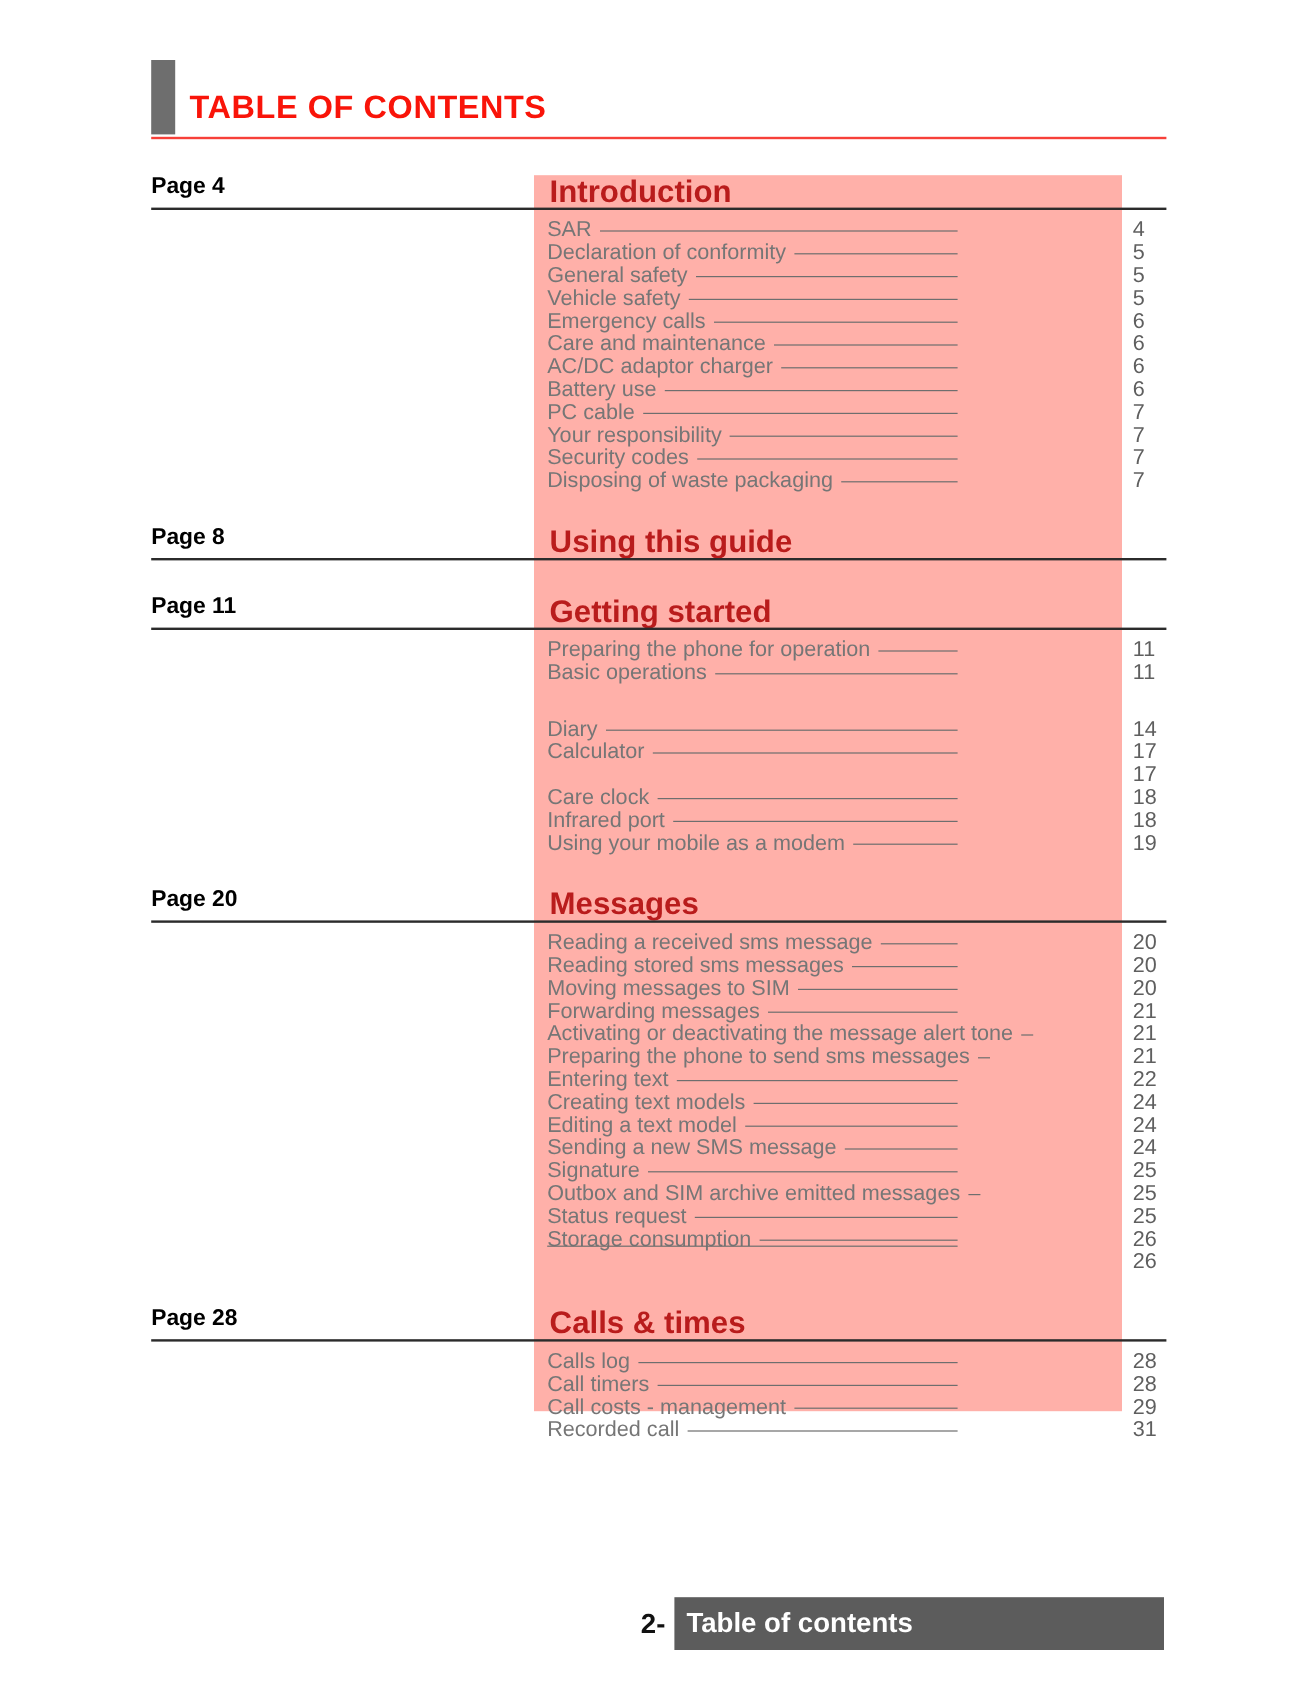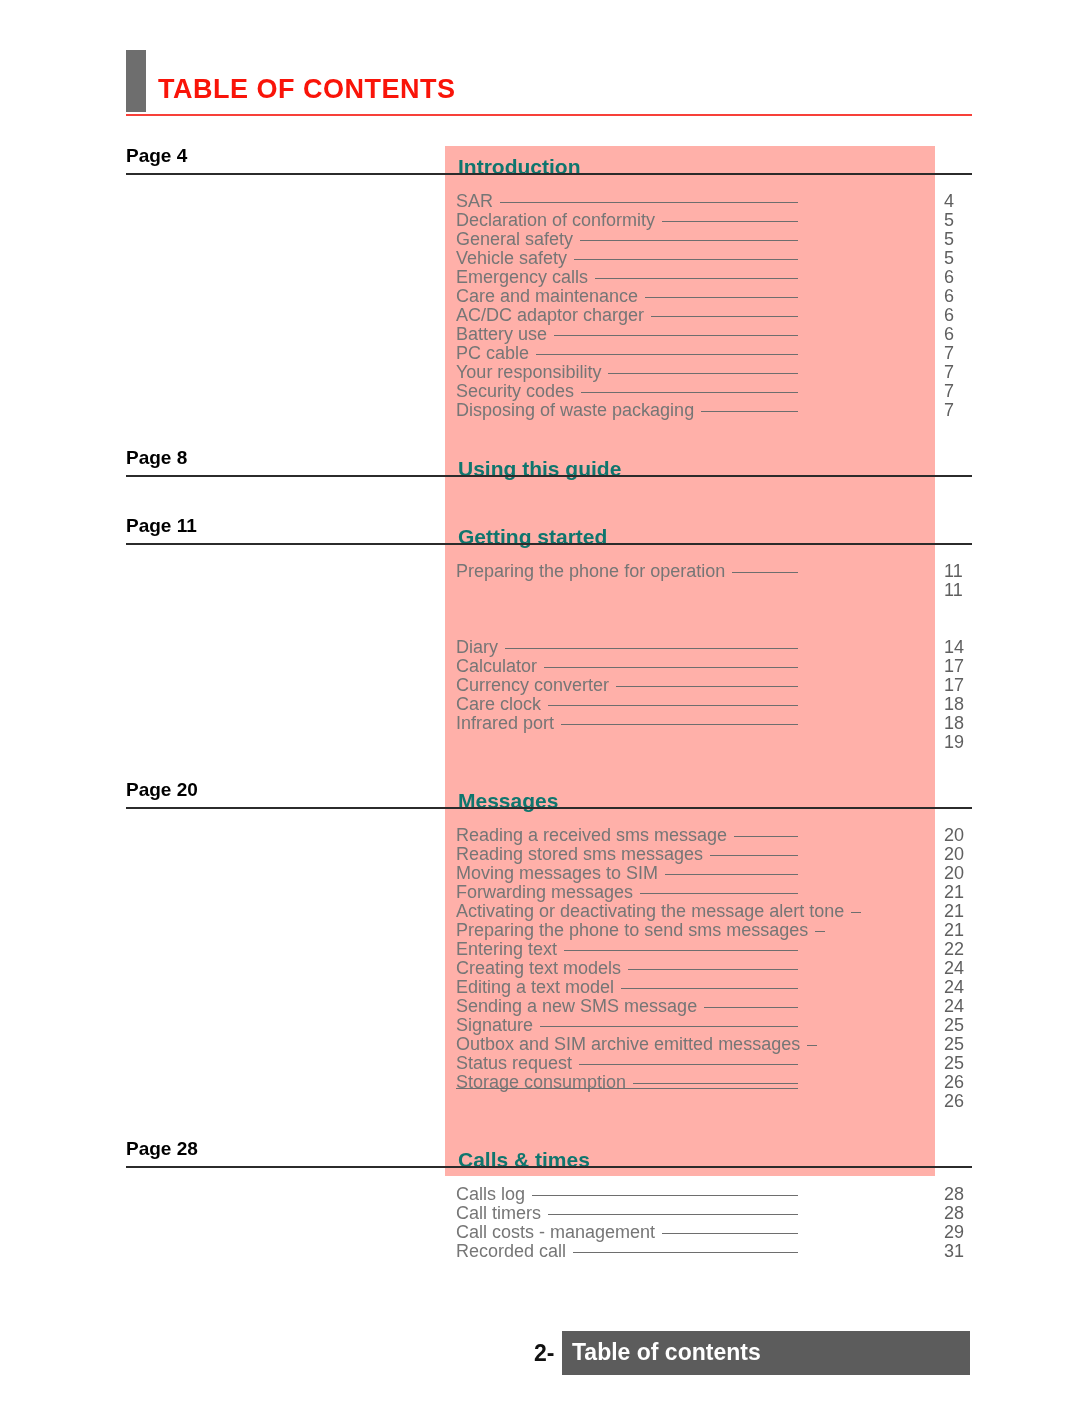--- a/index.html
+++ b/index.html
@@ -86,40 +86,40 @@
     top: 6px;
     font-size: 19px;
     font-weight: bold;
     color: #000000;
     line-height: 1;
     white-space: nowrap;
   }
   .section-title {
     position: absolute;
     left: 458px;
-    top: 16px;
-    font-size: 21px;
+    top: 6px;
+    font-size: 26px;
     font-weight: bold;
-    color: #0f766e;
+    color: #b91c1c;
     line-height: 1;
     white-space: nowrap;
   }
   .section-rule {
     position: absolute;
     left: 126px;
     top: 33px;
     width: 846px;
     height: 2px;
     background: #2b2b2b;
   }
 
   
   .entries {
     position: relative;
-    padding-top: 16px;
+    padding-top: 6px;
   }
   .entry {
     position: relative;
     height: 19px;
     display: block;
   }
   .entry-inner {
     position: absolute;
     left: 456px;
     right: 108px;
@@ -314,20 +314,24 @@
         </div>
         <div class="entries">
           <div class="entry">
             <div class="entry-inner">
               <span class="entry-label">Preparing the phone for operation</span>
               <span class="entry-leader"></span>
             </div>
             <span class="entry-pagenum">11</span>
           </div>
           <div class="entry">
+            <div class="entry-inner">
+              <span class="entry-label">Basic operations</span>
+              <span class="entry-leader"></span>
+            </div>
             <span class="entry-pagenum">11</span>
           </div>
         </div>
         <div class="gap-md"></div>
       </div>
       <div class="section">
         <div class="entries">
           <div class="entry">
             <div class="entry-inner">
               <span class="entry-label">Diary</span>
@@ -336,41 +340,41 @@
             <span class="entry-pagenum">14</span>
           </div>
           <div class="entry">
             <div class="entry-inner">
               <span class="entry-label">Calculator</span>
               <span class="entry-leader"></span>
             </div>
             <span class="entry-pagenum">17</span>
           </div>
           <div class="entry">
-            <div class="entry-inner">
-              <span class="entry-label">Currency converter</span>
-              <span class="entry-leader"></span>
-            </div>
             <span class="entry-pagenum">17</span>
           </div>
           <div class="entry">
             <div class="entry-inner">
               <span class="entry-label">Care clock</span>
               <span class="entry-leader"></span>
             </div>
             <span class="entry-pagenum">18</span>
           </div>
           <div class="entry">
             <div class="entry-inner">
               <span class="entry-label">Infrared port</span>
               <span class="entry-leader"></span>
             </div>
             <span class="entry-pagenum">18</span>
           </div>
           <div class="entry">
+            <div class="entry-inner">
+              <span class="entry-label">Using your mobile as a modem</span>
+              <span class="entry-leader"></span>
+            </div>
             <span class="entry-pagenum">19</span>
           </div>
         </div>
         <div class="gap-md"></div>
       </div>
       <div class="section">
         <div class="section-head">
           <div class="section-page">Page 20</div>
           <div class="section-title">Messages</div>
           <div class="section-rule"></div>

